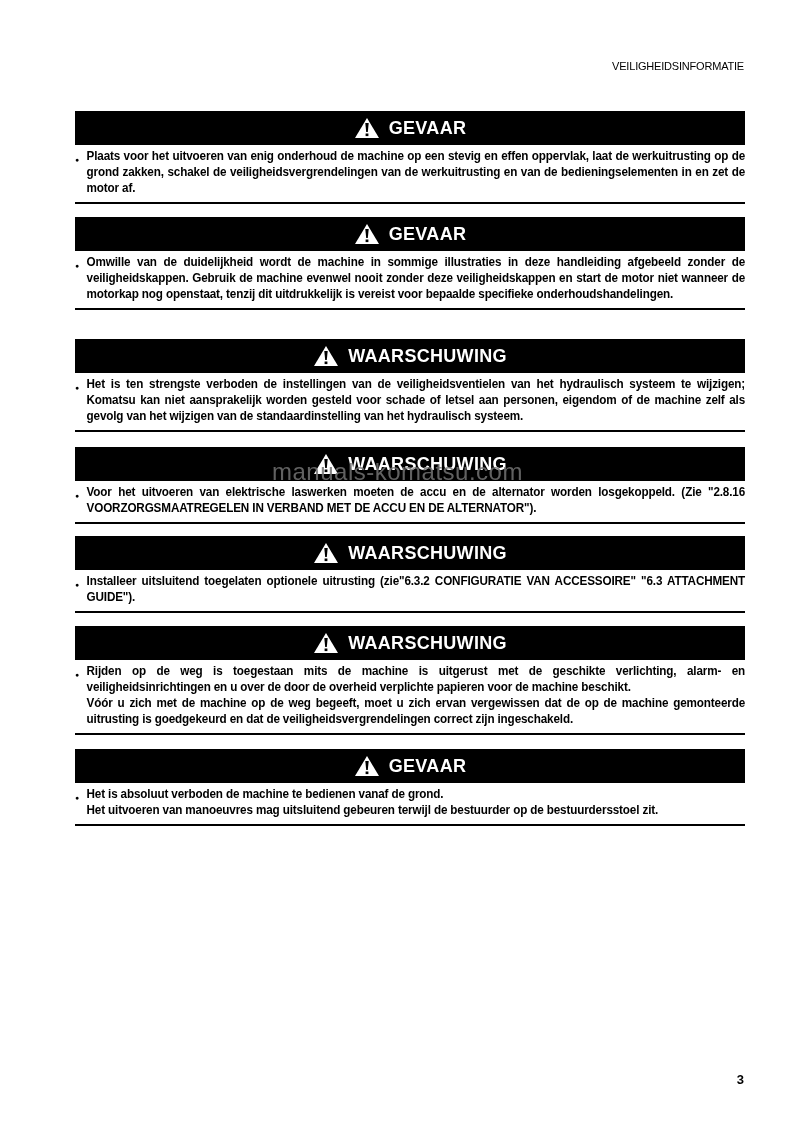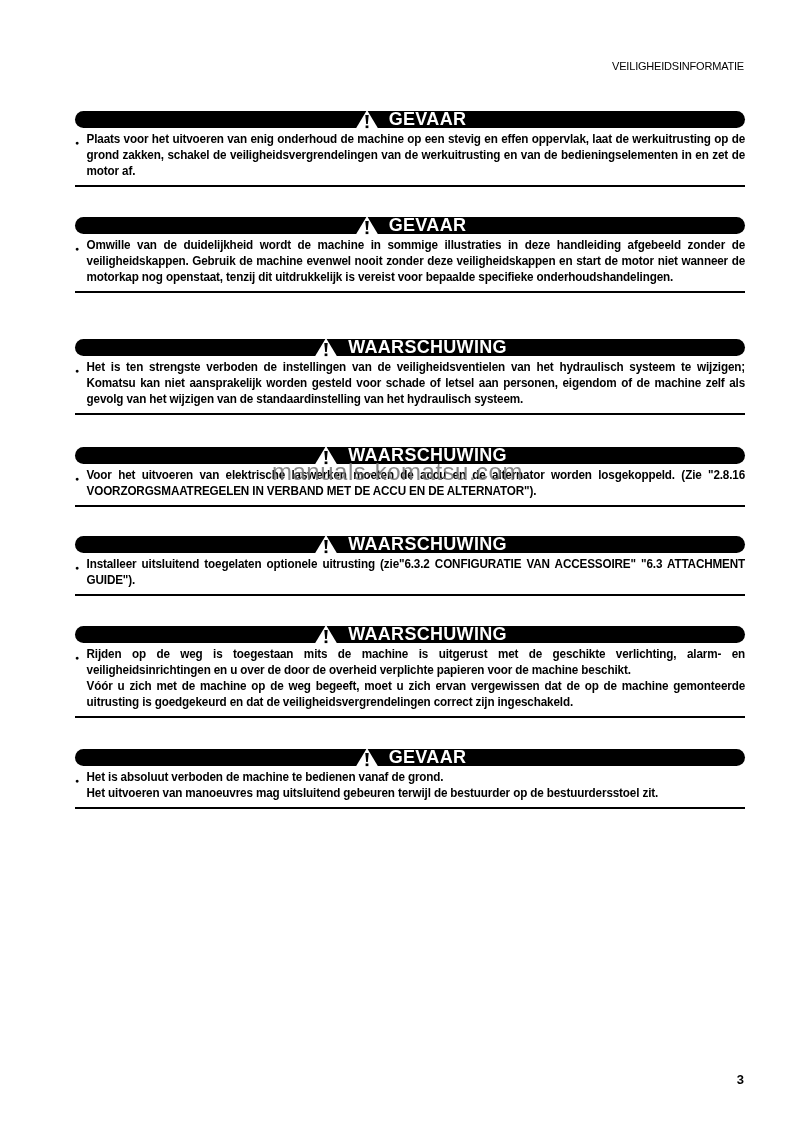--- a/index.html
+++ b/index.html
@@ -1,22 +1,22 @@
 <!DOCTYPE html>
 <html><head>
   <meta charset="utf-8">
   <style>
     html, body { margin: 0; padding: 0; background: #ffffff; }
     body { width: 793px; height: 1123px; position: relative; overflow: hidden;
            font-family: "Liberation Sans", sans-serif; color: #000; }
     .running-head { position: absolute; top: 60px; right: 49px; font-size: 11px;
                     letter-spacing: -0.2px; }
     .block { position: absolute; left: 75px; width: 670px; }
-    .bar { background: #000; color: #fff; height: 17px; display: flex;
-           align-items: center; justify-content: center; border-radius: 13px; }
+    .bar { background: #000; color: #fff; height: 34px; display: flex;
+           align-items: center; justify-content: center; }
     .bar .icon { width: 26px; height: 22px; margin-right: 9px; display: inline-block; }
     .bar .label { font-weight: bold; font-size: 18px; letter-spacing: 0.3px; }
     .body { position: relative; padding: 3px 0 0 12px; font-weight: bold; font-size: 12.2px;
             line-height: 16px; text-align: justify; letter-spacing: -0.15px;
             transform: scaleX(0.96); transform-origin: left top; width: 686px; }
     .body .bullet { position: absolute; left: 0; top: 3px; font-size: 12px; }
     .body p { margin: 0; }
     .rule { height: 2px; background: #000; margin-top: 6px; }
     .watermark { position: absolute; top: 458px; left: 272px; font-size: 24px; color: #737373;
                  letter-spacing: 0.5px; font-weight: normal; opacity: 0.85; pointer-events: none; }

